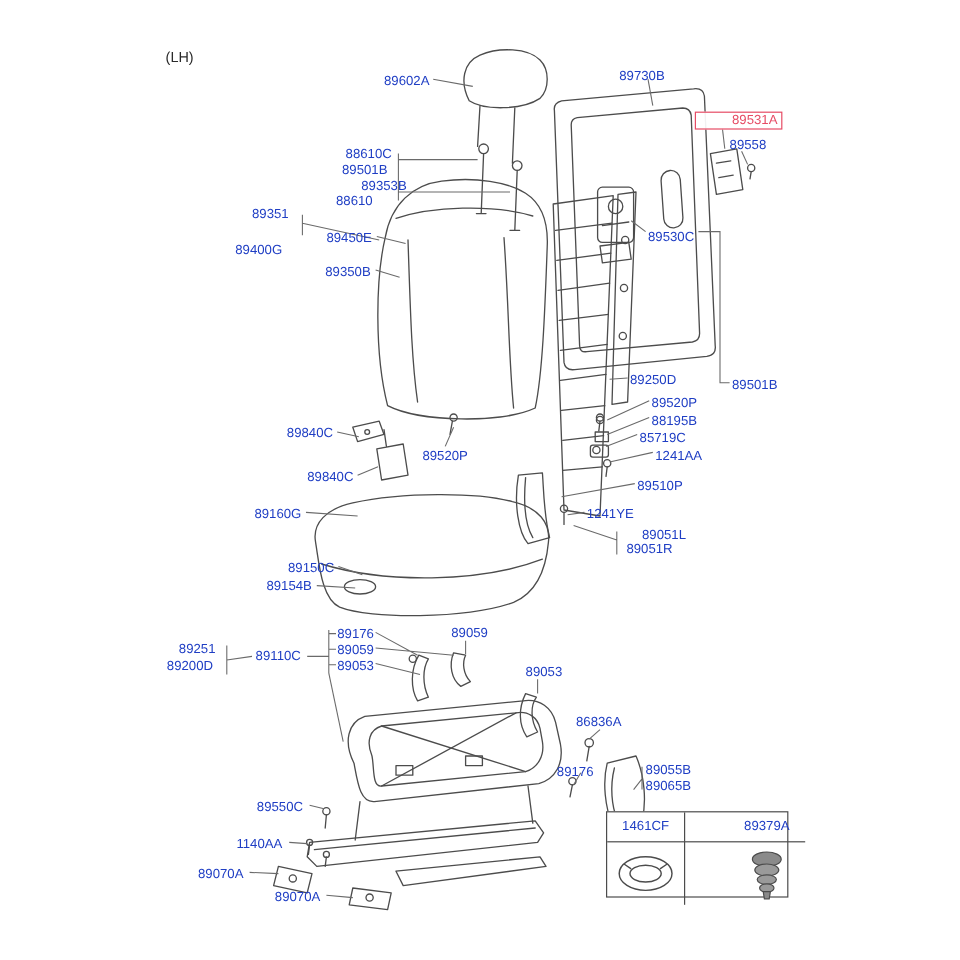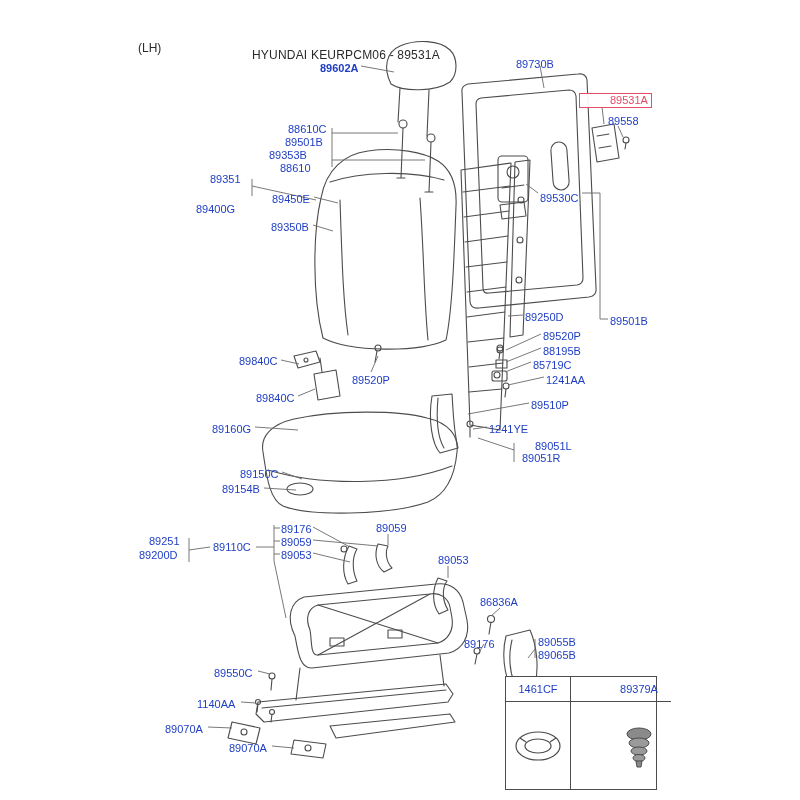--- a/index.html
+++ b/index.html
@@ -49,21 +49,21 @@
     padding: 0 3px;
     margin-left: -4px;
     margin-top: -3px;
     background: rgba(255,255,255,0.92);
   }
   .ref-table {
     position: absolute;
     left: 505px;
     top: 676px;
     width: 152px;
-    height: 114px;
+    height: 72px;
     border: 1px solid #4c4c4c;
     display: grid;
     grid-template-columns: 1fr 1fr;
     grid-template-rows: 24px 1fr;
     background: #fff;
     box-sizing: border-box;
   }
   .ref-table .cell {
     display: flex;
     align-items: center;
@@ -241,30 +241,29 @@
       <path d="M484,644 L478,654"></path>
       <path d="M535,639 L535,658 M535,649 L528,658"></path>
       <path d="M258,671 L270,674"></path>
       <path d="M241,702 L256,703"></path>
       <path d="M208,727 L232,728"></path>
       <path d="M272,746 L294,748"></path>
     </g>
   </svg>
 
   <div class="side-label">(LH)</div>
-  <div class="page-title">HYUNDAI KEURPCM06 - 89531A</div>
 
   <div>
-      <div class="part-label" style="left: 320px; top: 62px; font-weight: bold;">89602A</div>
+      <div class="part-label" style="left: 320px; top: 62px;">89602A</div>
       <div class="part-label" style="left: 516px; top: 58px;">89730B</div>
       <div class="part-label highlighted" style="left: 583px; top: 96px; padding-left: 30px;">89531A</div>
       <div class="part-label" style="left: 608px; top: 115px;">89558</div>
       <div class="part-label" style="left: 288px; top: 123px;">88610C</div>
       <div class="part-label" style="left: 285px; top: 136px;">89501B</div>
-      <div class="part-label" style="left: 269px; top: 149px;">89353B</div>
+      <div class="part-label" style="left: 301px; top: 149px;">89353B</div>
       <div class="part-label" style="left: 280px; top: 162px;">88610</div>
       <div class="part-label" style="left: 210px; top: 173px;">89351</div>
       <div class="part-label" style="left: 196px; top: 203px;">89400G</div>
       <div class="part-label" style="left: 272px; top: 193px;">89450E</div>
       <div class="part-label" style="left: 540px; top: 192px;">89530C</div>
       <div class="part-label" style="left: 271px; top: 221px;">89350B</div>
       <div class="part-label" style="left: 525px; top: 311px;">89250D</div>
       <div class="part-label" style="left: 610px; top: 315px;">89501B</div>
       <div class="part-label" style="left: 543px; top: 330px;">89520P</div>
       <div class="part-label" style="left: 543px; top: 345px;">88195B</div>

